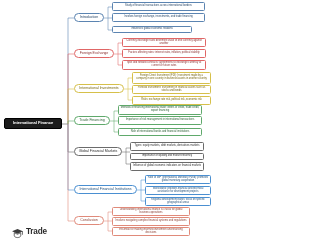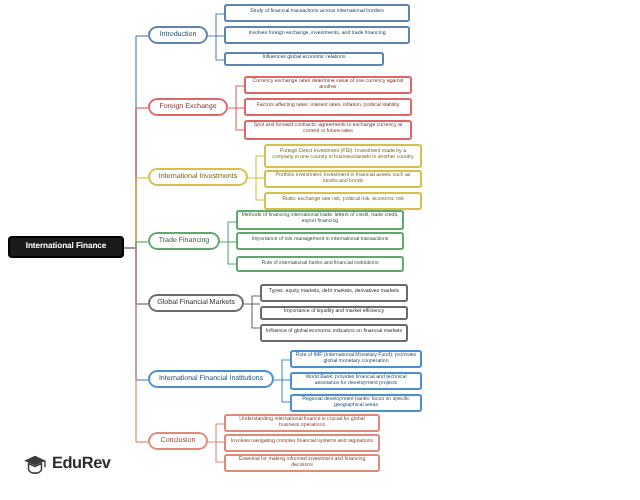--- a/index.html
+++ b/index.html
@@ -165,16 +165,16 @@
 
   <div class="logo">
     <span class="logo-mark">
       <svg viewBox="0 0 24 24" width="13" height="13" aria-hidden="true">
         <path d="M2 8 L12 3.5 L22 8 L12 12.5 Z" fill="#3c3c3c"></path>
         <path d="M6 10.5 V16 C6 18 9 19.5 12 19.5 C15 19.5 18 18 18 16 V10.5
                  L12 13.4 Z" fill="#ffffff" stroke="#3c3c3c" stroke-width="1.4" stroke-linejoin="round"></path>
         <path d="M21.2 8.4 V13.6" stroke="#3c3c3c" stroke-width="1.3" stroke-linecap="round"></path>
       </svg>
     </span>
-    <span class="logo-text">EduRev</span>
+    <span class="logo-text">Trade</span>
   </div>
 
 </div>
 
 </body></html>

